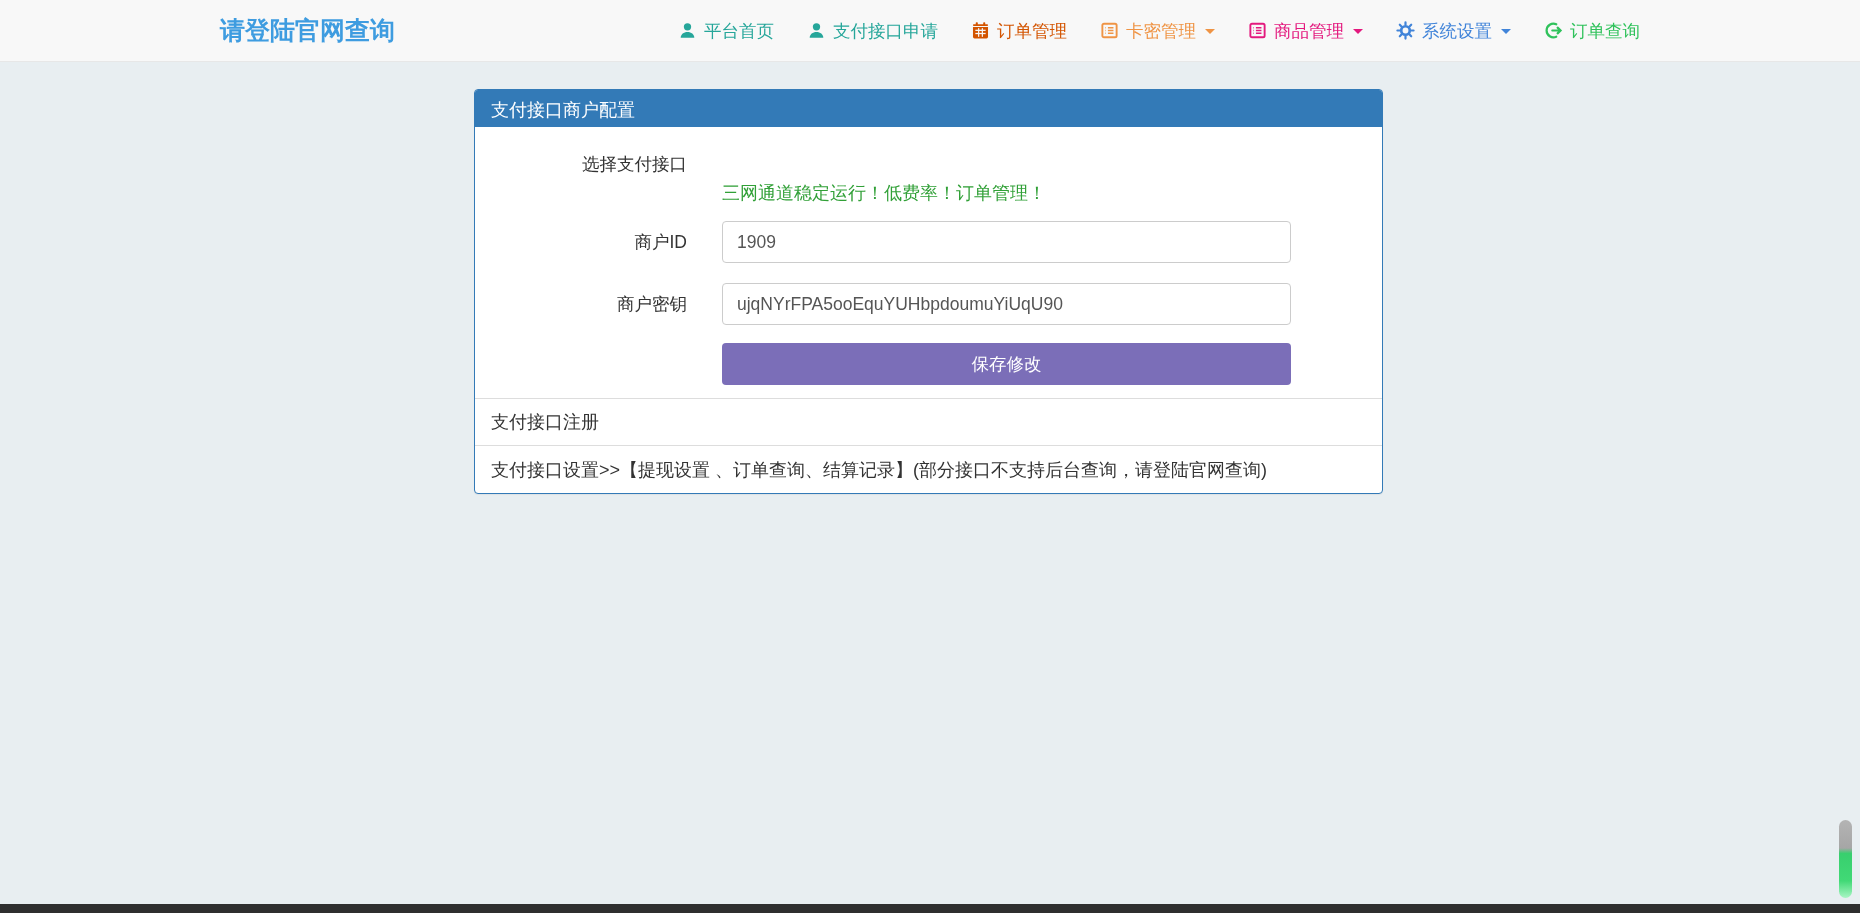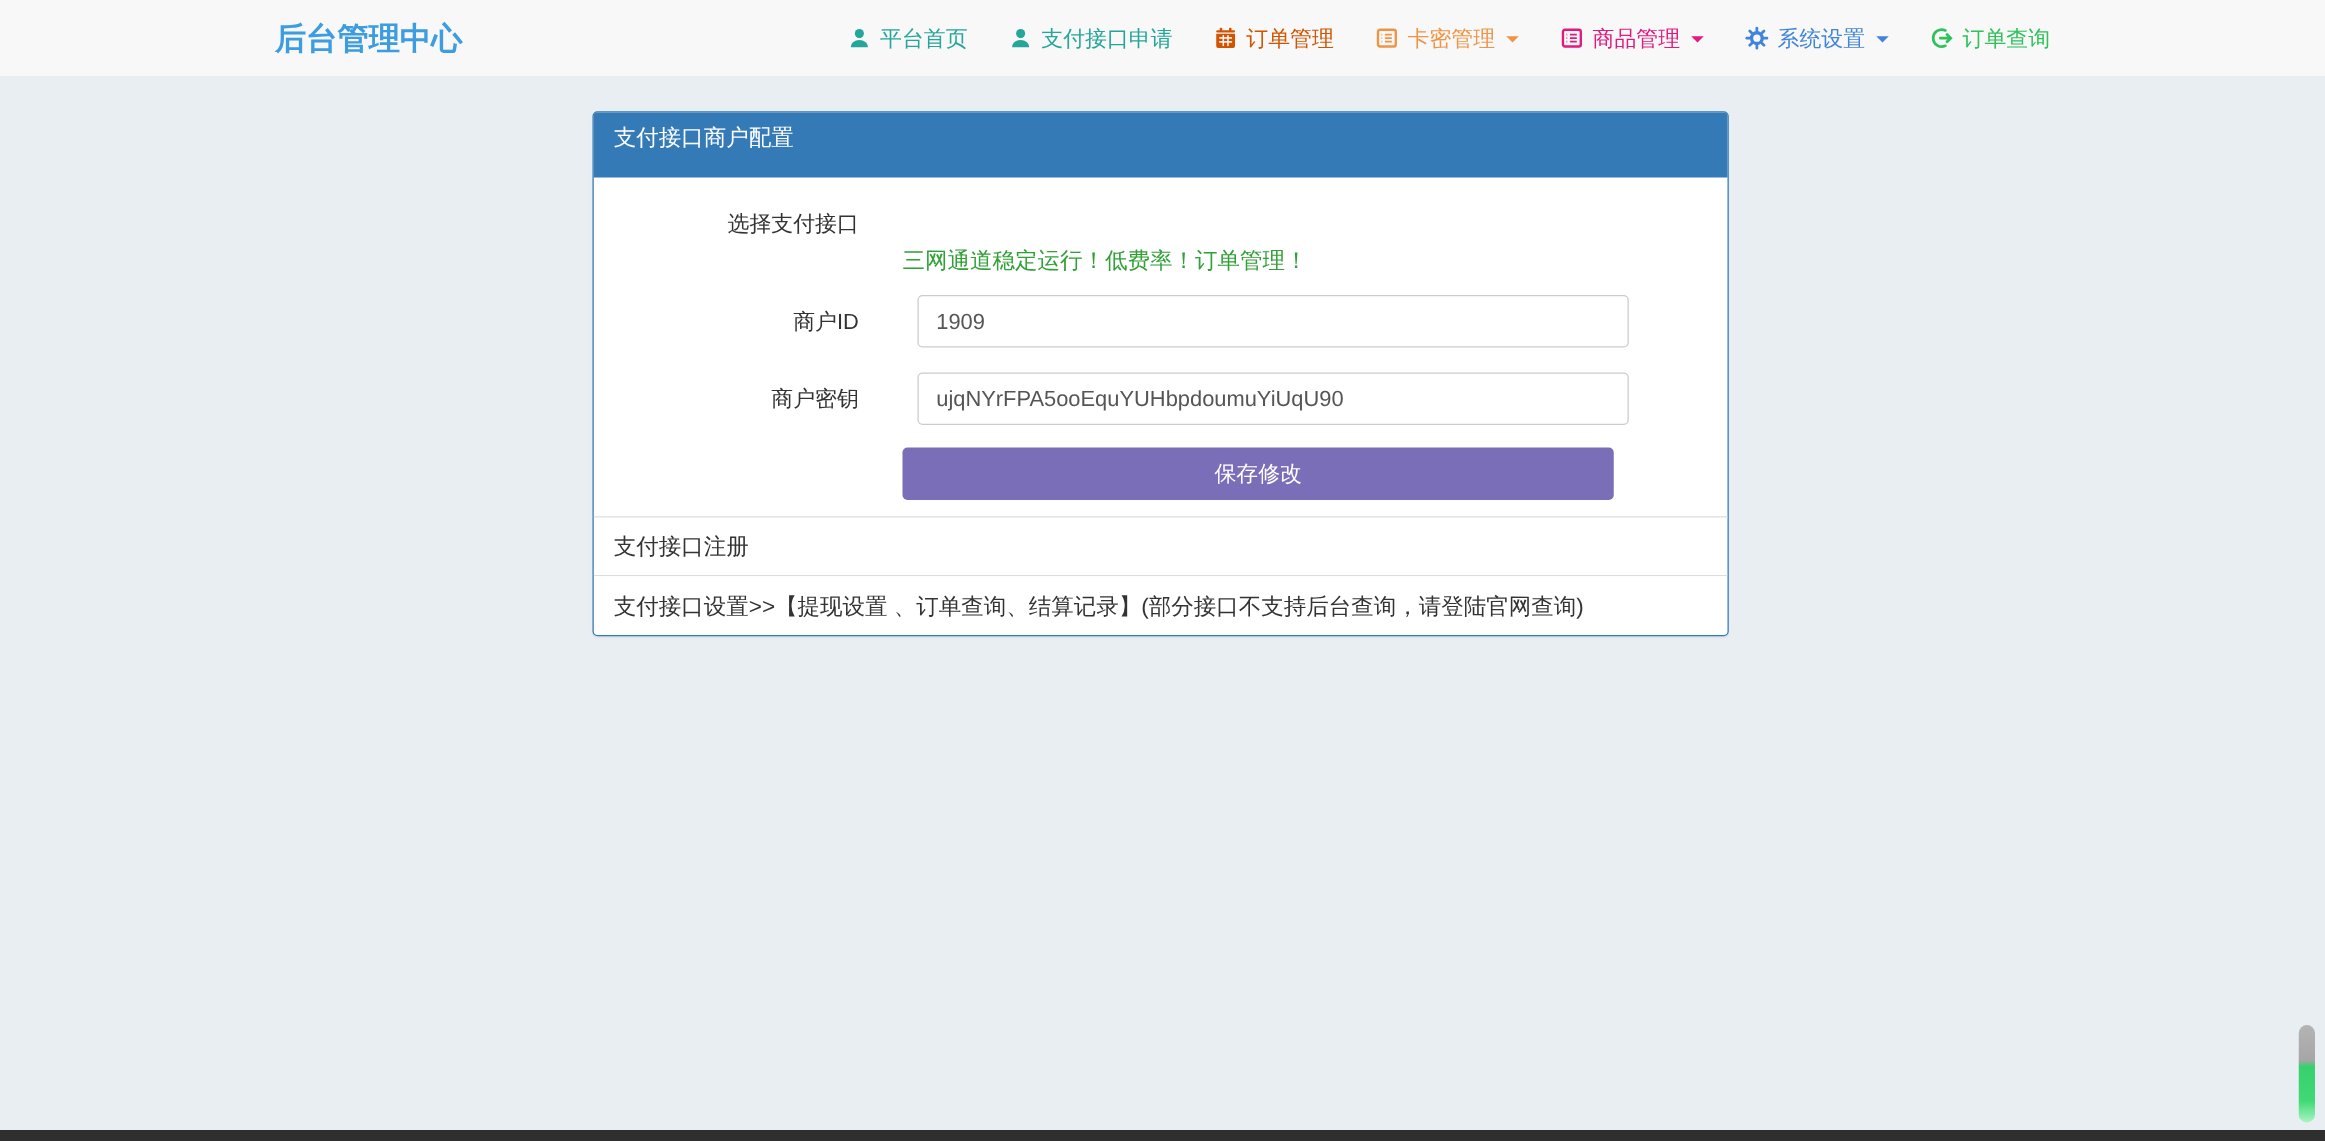--- a/index.html
+++ b/index.html
@@ -29,25 +29,25 @@
     border-top:5px solid currentColor;
   }
 
   
   .panel {
     position:absolute; left:474px; top:89px; width:909px;
     background:#fff; border:1px solid #337ab7; border-radius:4px;
     box-shadow:0 1px 1px rgba(0,0,0,.05);
   }
   .panel-heading {
-    height:52px; line-height:41px; background:#337ab7; color:#fff;
+    height:37px; line-height:41px; background:#337ab7; color:#fff;
     font-size:18px; padding:0 16px; border-radius:3px 3px 0 0;
   }
   .panel-body { padding:25px 0 13px; }
-  .form-row { display:flex; align-items:center;gap:12px; }
+  .form-row { display:flex; align-items:center; }
   .form-label {
     width:247px; text-align:right; padding-right:35px;
     font-size:17.5px; color:#333;
   }
   .select-wrap { position:relative; width:569px; }
   select.form-control, input.form-control {
     width:569px; height:42px; border:1px solid #ccc; border-radius:4px;
     font-size:17.5px; padding:0 14px; background:#fff; font-family:inherit;
     outline:none;
   }
@@ -78,21 +78,21 @@
     position:absolute; right:8px; bottom:15px; width:13px; height:78px; border-radius:7px;
     background:linear-gradient(180deg,#b4b4b4 0%,#a6a6a6 36%,#38cf6e 43%,#41d976 78%,#a9f5c4 100%);
     cursor:pointer;
   }
 </style>
 </head>
 <body>
 
 <div class="navbar">
   <div class="nav-container">
-    <a class="brand">后台管理中心</a>
+    <a class="brand">请登陆官网查询</a>
 
     <div class="nav">
 
       <a class="nav-item" style="color: rgb(38, 166, 154);">
         <span class="ic">
           <svg viewBox="0 0 24 24" fill="currentColor">
               <circle cx="12" cy="7.4" r="4.6"></circle>
               <path d="M3.4 21.2c0-4.4 3.9-7.4 8.6-7.4s8.6 3 8.6 7.4z"></path>
             </svg>
         </span>

